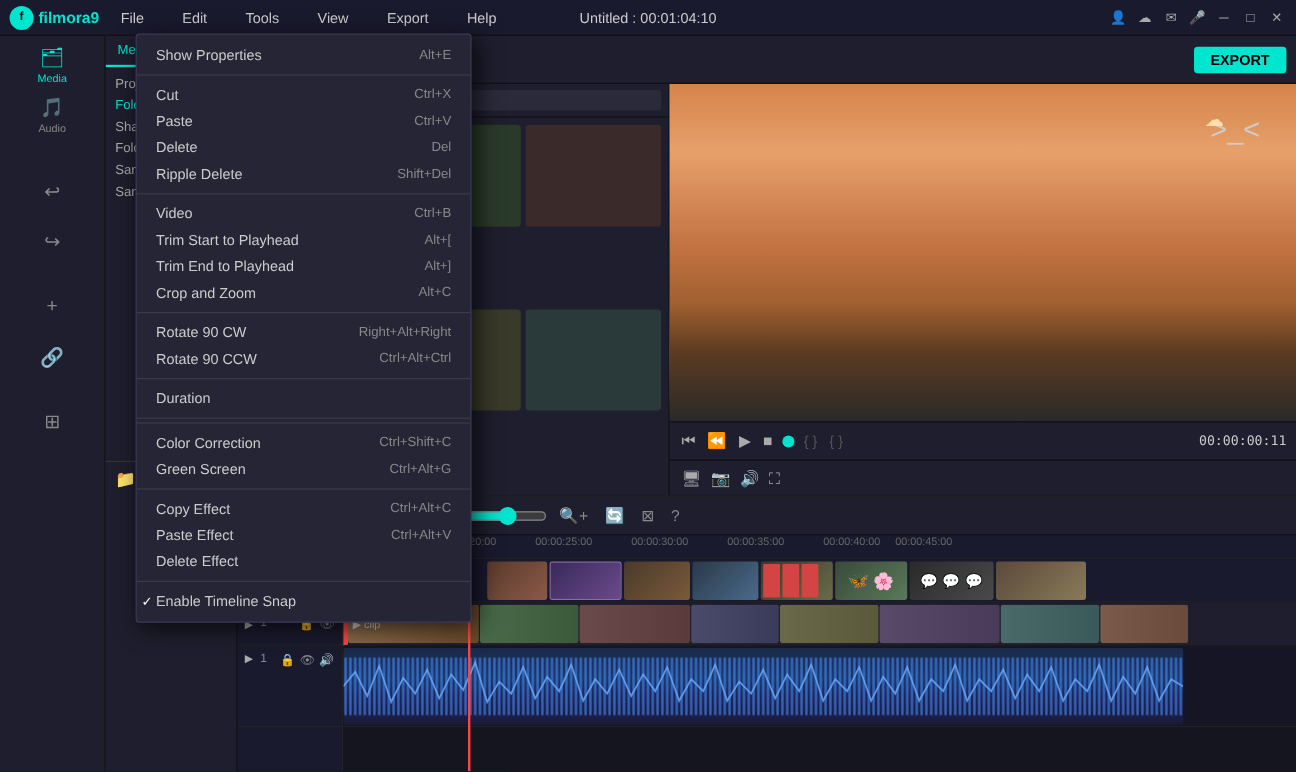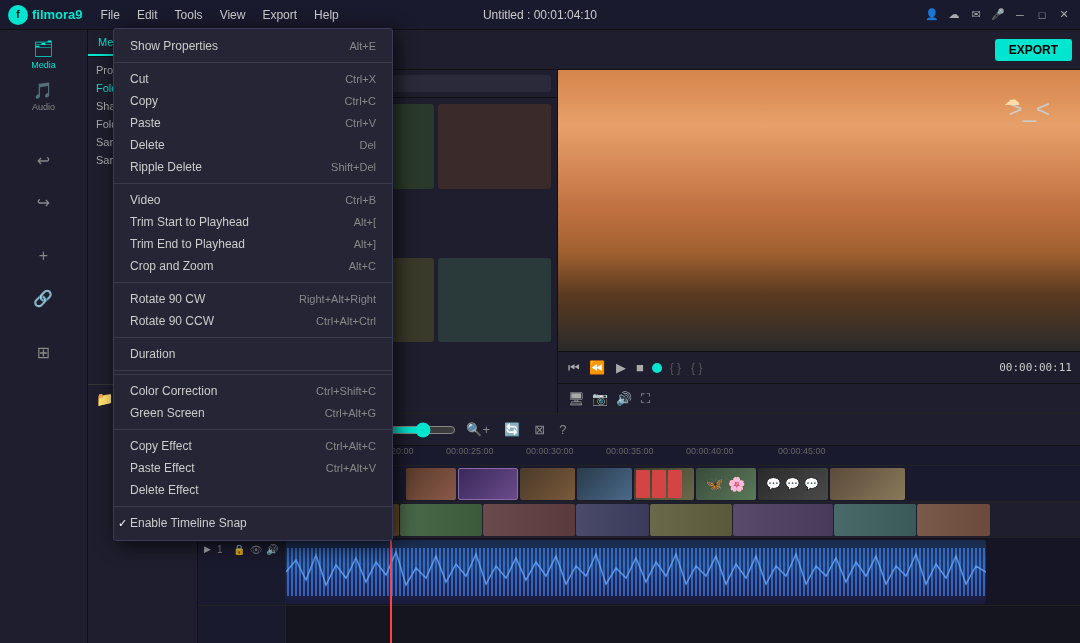--- a/index.html
+++ b/index.html
@@ -15,21 +15,21 @@
       border-bottom: 1px solid #111;
       position: relative;
     }
     #titlebar .logo {
       display: flex; align-items: center; gap: 4px; color: #00e5d0; font-weight: bold; font-size: 13px; margin-right: 10px;
     }
     #titlebar .logo-icon {
       width: 20px; height: 20px; background: #00e5d0; border-radius: 50%; display: flex; align-items: center; justify-content: center; color: #000; font-size: 10px; font-weight: bold;
     }
     #titlebar .menu-bar {
-      display: flex; gap: 1px; flex: 1;
+      display: flex; gap: 16px; flex: 1;
     }
     #titlebar .menu-item {
       padding: 2px 8px; color: #ccc; cursor: pointer; border-radius: 2px;
     }
     #titlebar .title {
       position: absolute; left: 50%; transform: translateX(-50%); color: #ccc; font-size: 12px;
     }
     #titlebar .window-controls {
       display: flex; gap: 6px; margin-left: auto;
     }
@@ -560,21 +560,21 @@
 
           <div class="timeline-ruler">
 
             <div style="position:absolute; top:0; left:104px; width:2px; height:100%; background:#ff4444; z-index:5;"></div>
             <span class="ruler-mark" style="left:0px;">00:00:15:00</span>
             <span class="ruler-mark" style="left:80px;">00:00:20:00</span>
             <span class="ruler-mark" style="left:160px;">00:00:25:00</span>
             <span class="ruler-mark" style="left:240px;text-align:right;">00:00:30:00</span>
             <span class="ruler-mark" style="left:320px;">00:00:35:00</span>
             <span class="ruler-mark" style="left:400px;">00:00:40:00</span>
-            <span class="ruler-mark" style="left:492px;">00:00:45:00</span>
+            <span class="ruler-mark" style="left:460px;">00:00:45:00</span>
           </div>
 
           <div style="position:absolute; left:104px; top:20px; width:2px; height:calc(100% - 20px); background:#ff4444; z-index:5; pointer-events:none;"></div>
 
           <div class="track-row" style="height:36px; background:#1a1a2e;">
 
             <div style="position:absolute; left:120px; top:2px; height:32px; width:620px; display:flex; gap:2px; align-items:center;">
               <div style="width:50px; height:32px; background: linear-gradient(135deg,#5a3a2a,#8a5a4a); border-radius:2px; overflow:hidden;"></div>
               <div style="width:60px; height:32px; background: linear-gradient(135deg,#3a2a5a,#6a4a8a); border-radius:2px; overflow:hidden; border:1px solid #8a6aaa;"></div>
               <div style="width:55px; height:32px; background: linear-gradient(135deg,#4a3a2a,#7a5a3a); border-radius:2px; overflow:hidden;"></div>
@@ -643,24 +643,20 @@
     </div>
   </div>
   <div class="menu-divider"></div>
 
   <div class="menu-section">
     <div class="menu-row">
       <span>Cut</span>
       <span class="shortcut">Ctrl+X</span>
     </div>
     <div class="menu-row">
-      <span>Copy</span>
-      <span class="shortcut">Ctrl+C</span>
-    </div>
-    <div class="menu-row">
       <span>Paste</span>
       <span class="shortcut">Ctrl+V</span>
     </div>
     <div class="menu-row">
       <span>Delete</span>
       <span class="shortcut">Del</span>
     </div>
     <div class="menu-row">
       <span>Ripple Delete</span>
       <span class="shortcut">Shift+Del</span>

